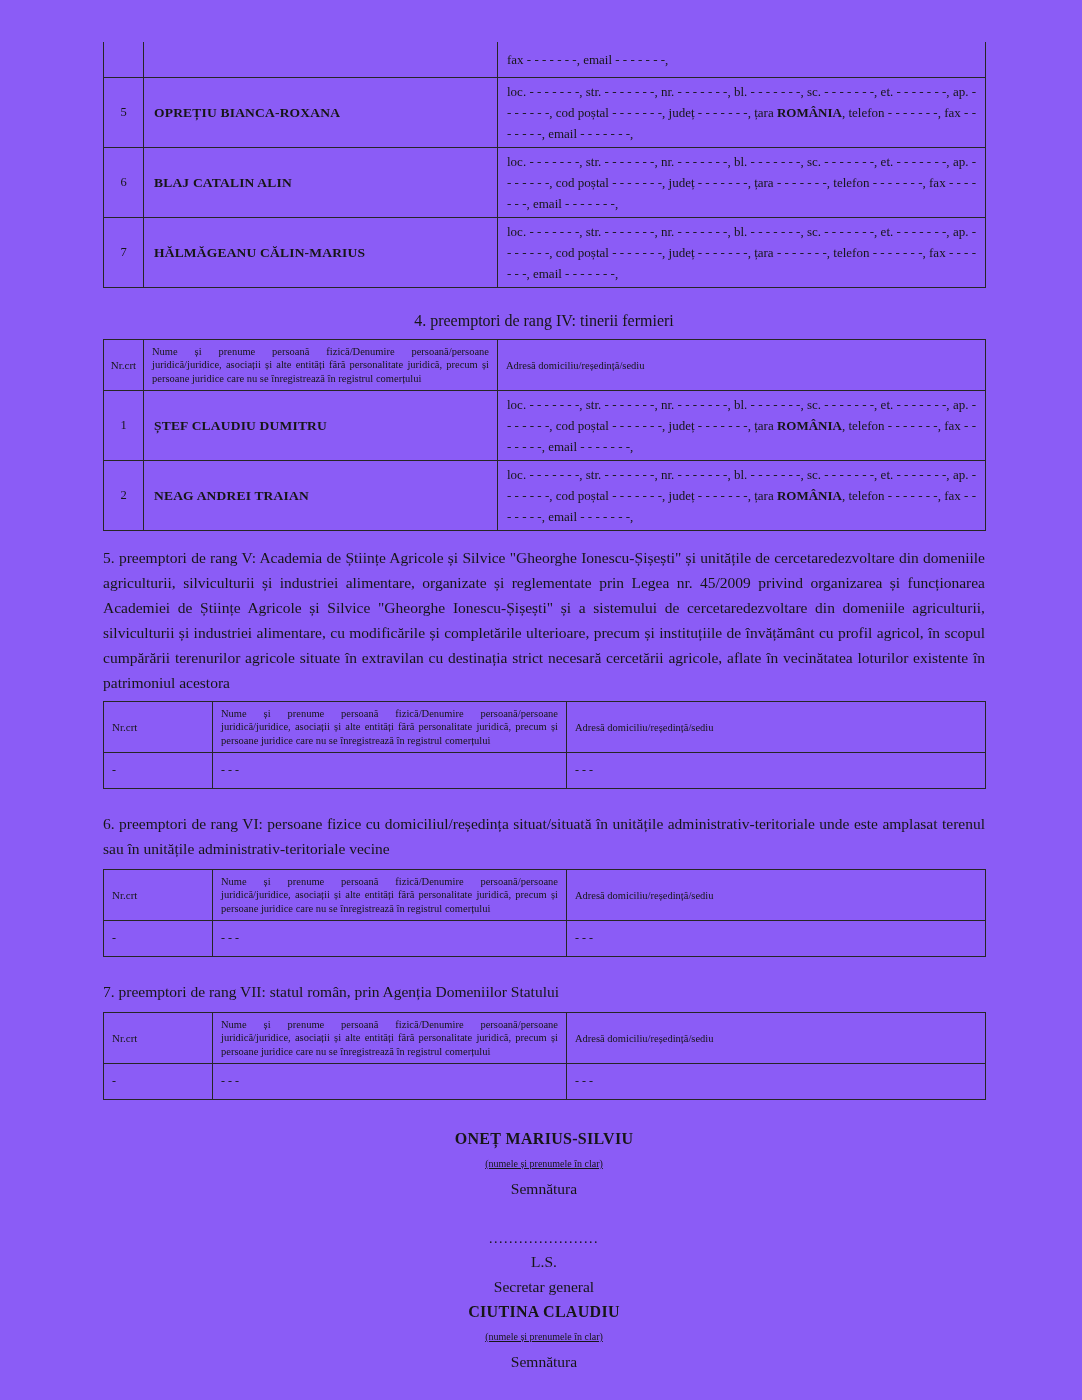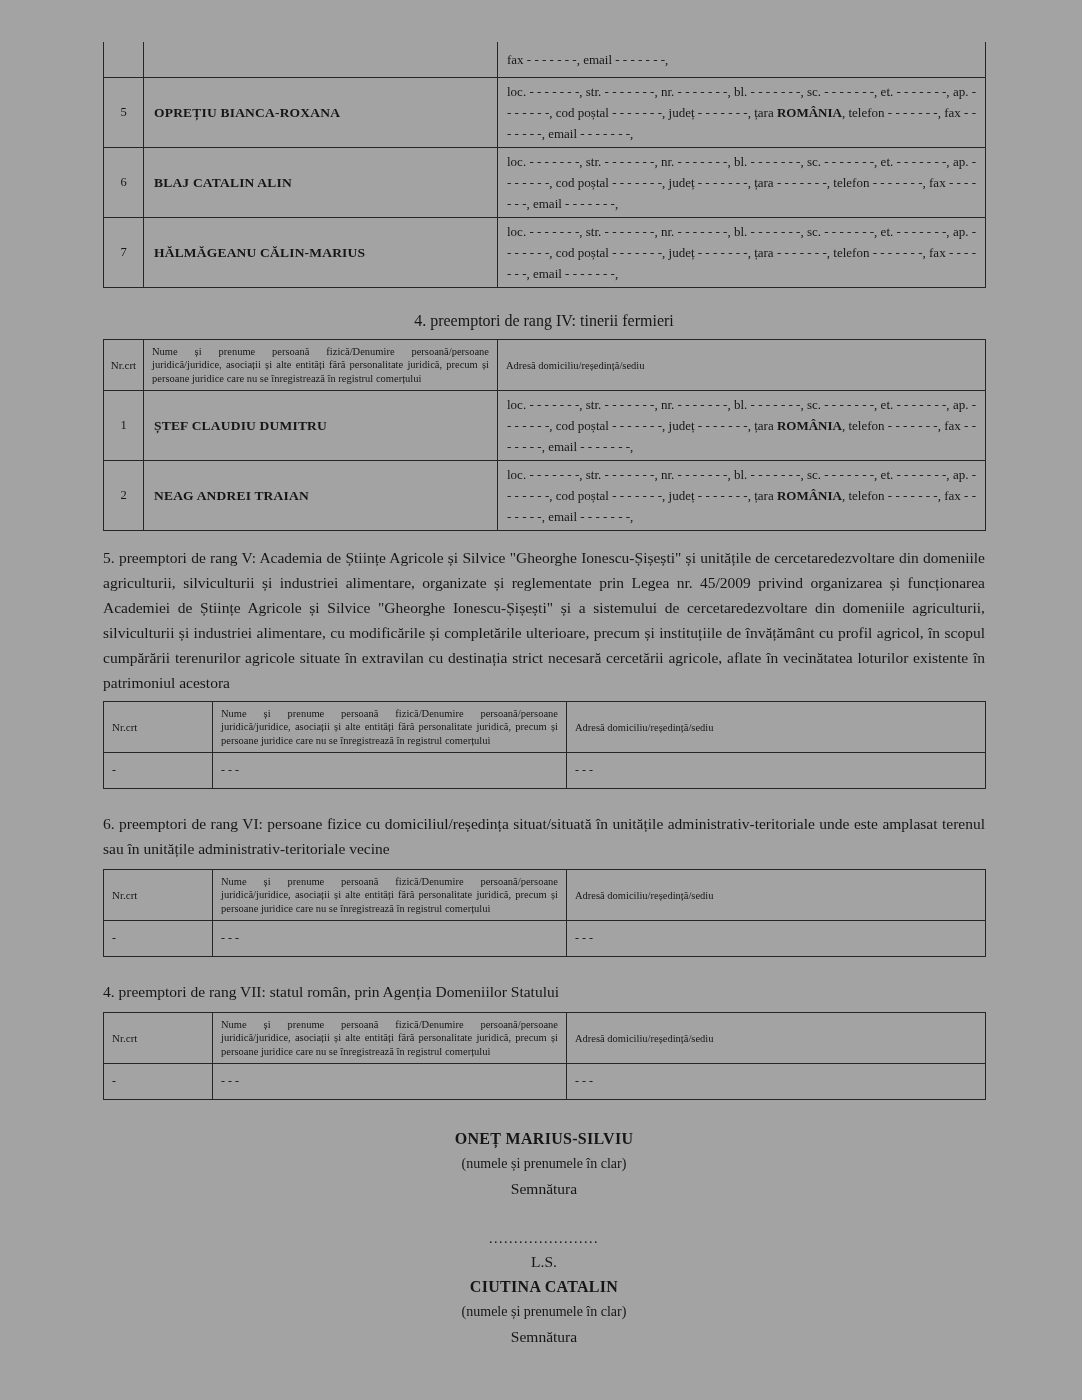--- a/index.html
+++ b/index.html
@@ -1,17 +1,17 @@
 <!DOCTYPE html>
 <html><head>
 <meta charset="utf-8">
 <style>
   html,body { margin:0; padding:0; background:#ffffff; }
   .page {
-    position:relative; width:1082px; height:1400px; background:#a3a3a3;
+    position:relative; width:1082px; height:1400px; background:#8b5cf6;
     font-family:"Liberation Serif","DejaVu Serif",serif; color:#161616;
     overflow:hidden;
   }
   .content { position:absolute; left:103px; top:42px; width:882px; }
 
   table.tbl { border-collapse:collapse; table-layout:fixed; width:882px; }
   table.tbl td { border:1.5px solid #262626; vertical-align:middle; overflow:hidden; }
 
   
   col.c-num   { width:40px; }
@@ -35,21 +35,21 @@
   tr.hdr td { height:44px; }
 
   tr.empty td { height:31px; font-size:12px; text-align:left; padding:2px 8px; }
 
   .sec-heading { font-size:16px; font-weight:normal; margin:24px 0 9px 0;text-align:center; }
   .para { font-size:15.5px; line-height:25px; text-align:justify; margin:14px 0 6px 0; }
   .para.tight { margin:22px 0 8px 0; }
 
   .signatures { margin-top:26px; text-align:center; font-size:15.5px; line-height:25px; }
   .sig-name  { font-weight:bold; font-size:16px; letter-spacing:.3px; }
-  .sig-small { font-size:14px; }
+  .sig-small { font-size:10px;text-decoration:underline; }
   .dots { margin-top:28px; letter-spacing:1.5px; font-size:14px; line-height:20px; }
 </style>
 </head>
 <body>
 
 <div class="page">
   <div class="content">
 
     <table class="tbl">
       <colgroup>
@@ -142,21 +142,21 @@
           <td class="haddr">Adresă domiciliu/reședință/sediu</td>
         </tr>
         <tr class="empty">
           <td>-</td>
           <td>- - -</td>
           <td>- - -</td>
         </tr>
       </tbody>
     </table>
 
-    <p class="para tight">4. preemptori de rang VII: statul român, prin Agenția Domeniilor Statului</p>
+    <p class="para tight">7. preemptori de rang VII: statul român, prin Agenția Domeniilor Statului</p>
     <table class="tbl">
       <colgroup>
           <col class="c-numw">
           <col class="c-name2">
           <col class="c-addrn">
         </colgroup>
       <tbody>
         <tr class="hdr">
           <td class="hnuml">Nr.crt</td>
           <td class="hname">Nume și prenume persoană fizică/Denumire persoană/persoane juridică/juridice, asociații și alte entități fără personalitate juridică, precum și persoane juridice care nu se înregistrează în registrul comerțului</td>
@@ -169,19 +169,20 @@
         </tr>
       </tbody>
     </table>
 
     <div class="signatures">
       <div class="sig-name">ONEȚ MARIUS-SILVIU</div>
       <div class="sig-small">(numele și prenumele în clar)</div>
       <div>Semnătura</div>
       <div class="dots">......................</div>
       <div>L.S.</div>
-      <div class="sig-name">CIUTINA CATALIN</div>
+      <div>Secretar general</div>
+      <div class="sig-name">CIUTINA CLAUDIU</div>
       <div class="sig-small">(numele și prenumele în clar)</div>
       <div>Semnătura</div>
     </div>
 
   </div>
 </div>
 
 </body></html>

